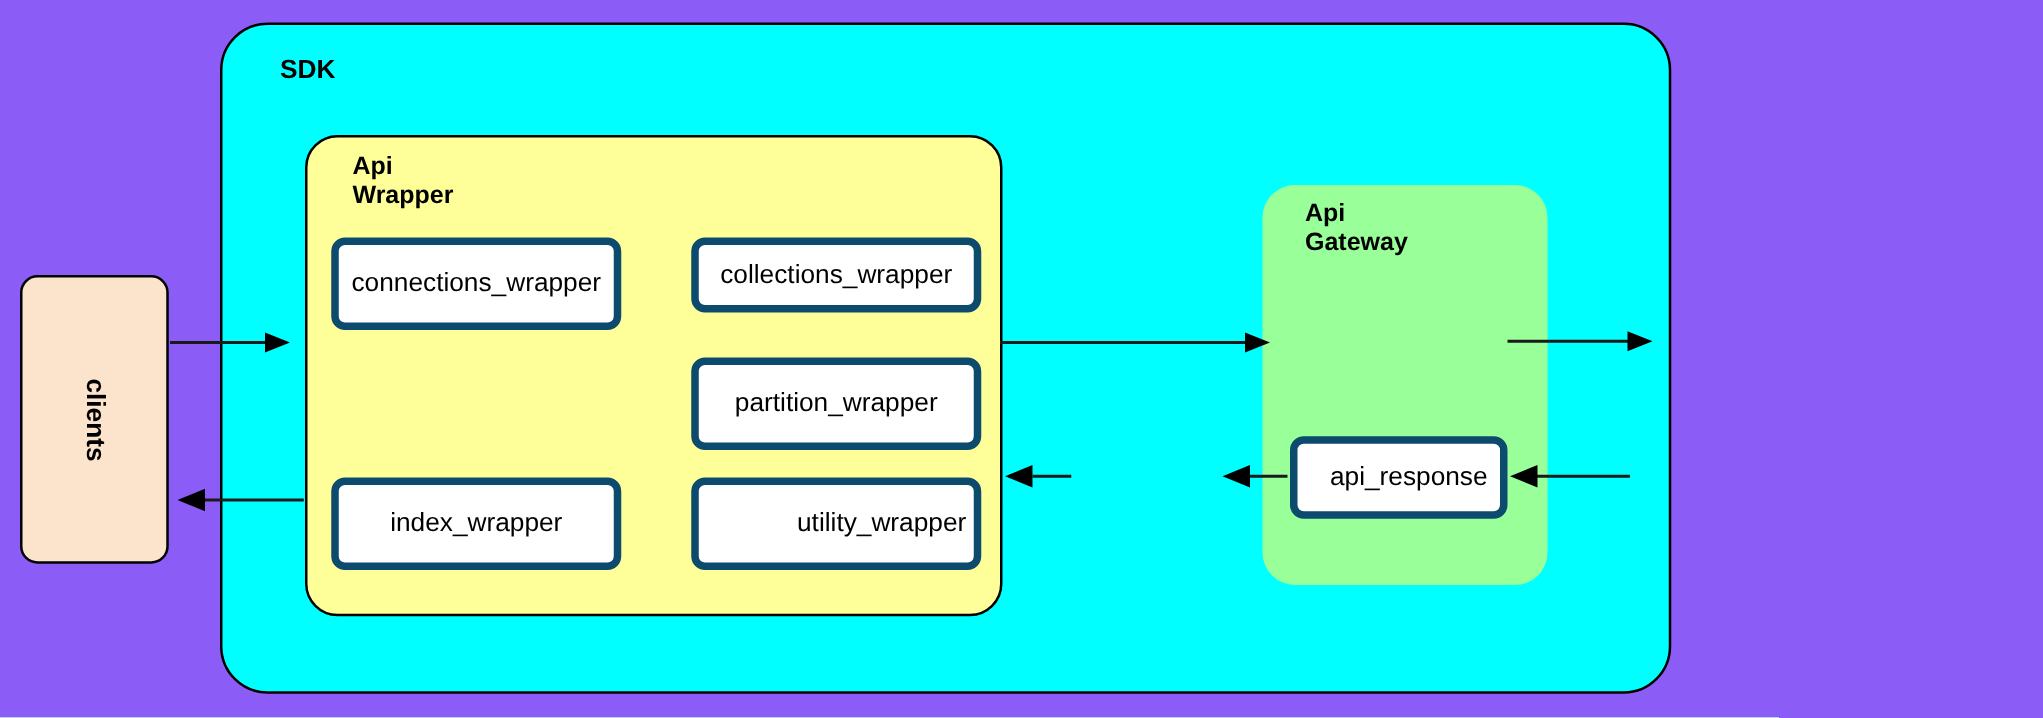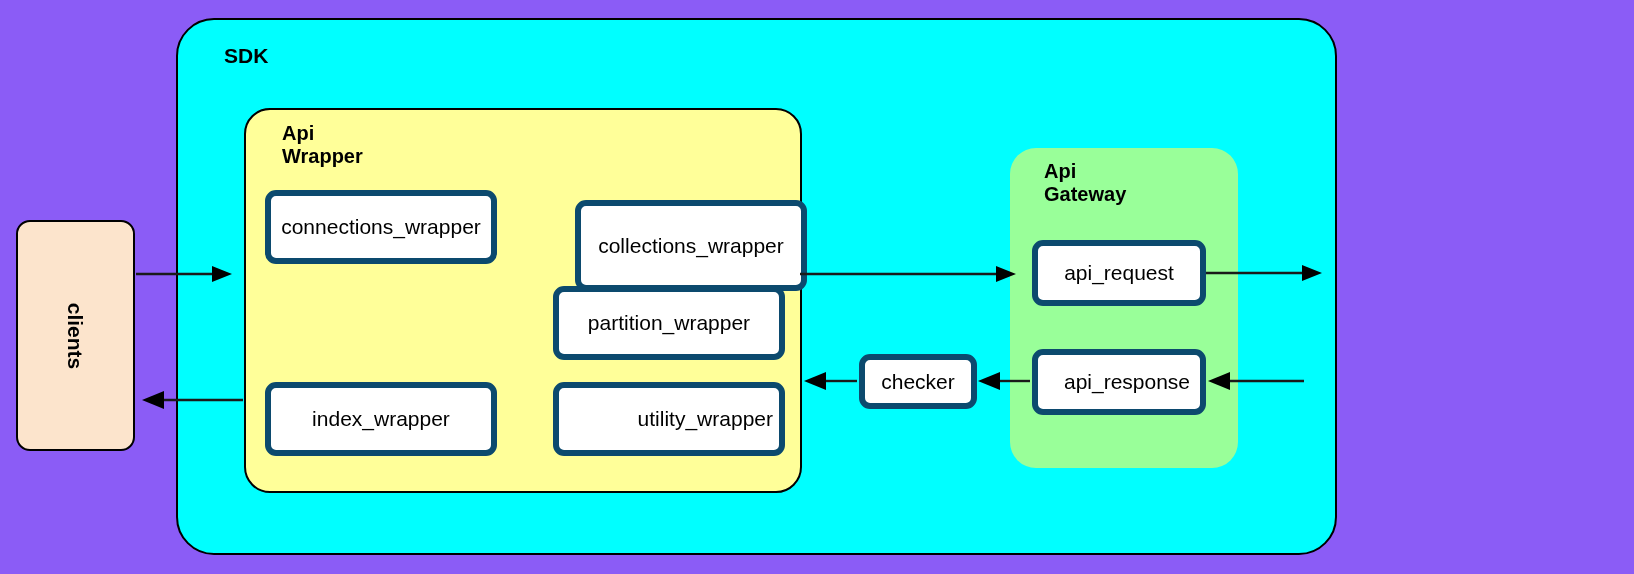--- a/index.html
+++ b/index.html
@@ -135,21 +135,21 @@
   <div class="box wrapper-container" style="left:244px; top:108px; width:558px; height:385px; background:#FFFF99;">
     <div class="wrapper-label">
       <span>Api</span><br>
       <span>Wrapper</span>
     </div>
   </div>
 
   <div class="box node" style="left:265px; top:190px; width:232px; height:74px;">
     <span>connections_wrapper</span>
   </div>
-  <div class="box node" style="left:553px; top:200px; width:232px; height:91px;margin-left:22px;">
+  <div class="box node" style="left:553px; top:190px; width:232px; height:60px;">
     <span>collections_wrapper</span>
   </div>
 
   <div class="box node" style="left:265px; top:382px; width:232px; height:74px;">
     <span>index_wrapper</span>
   </div>
 
   <div class="box node" style="left:553px; top:286px; width:232px; height:74px;">
     <span>partition_wrapper</span>
   </div>
@@ -157,30 +157,24 @@
     <span>utility_wrapper</span>
   </div>
 
   <div class="box gateway-container" style="left:1010px; top:148px; width:228px; height:320px; background:#99FF99;">
     <div class="gateway-label">
       <span>Api</span><br>
       <span>Gateway</span>
     </div>
   </div>
 
-  <div class="box node" style="left:1032px; top:240px; width:174px; height:66px;">
-    <span>api_request</span>
-  </div>
   <div class="box node" style="left:1032px; top:349px; width:174px; height:66px;padding-left:22px;">
     <span>api_response</span>
   </div>
 
-  <div class="box node" style="left:859px; top:354px; width:118px; height:55px;">
-    <span>checker</span>
-  </div>
 
   <div class="box terminal" style="left:16px; top:220px; width:119px; height:231px; background:#FCE4CC;">
     <span class="rot">clients</span>
   </div>
 
 
   <svg class="arrow-svg" viewBox="0 0 1634 574">
 
     <g>
       <line class="arrow-line" x1="136" y1="274" x2="216" y2="274"></line>

